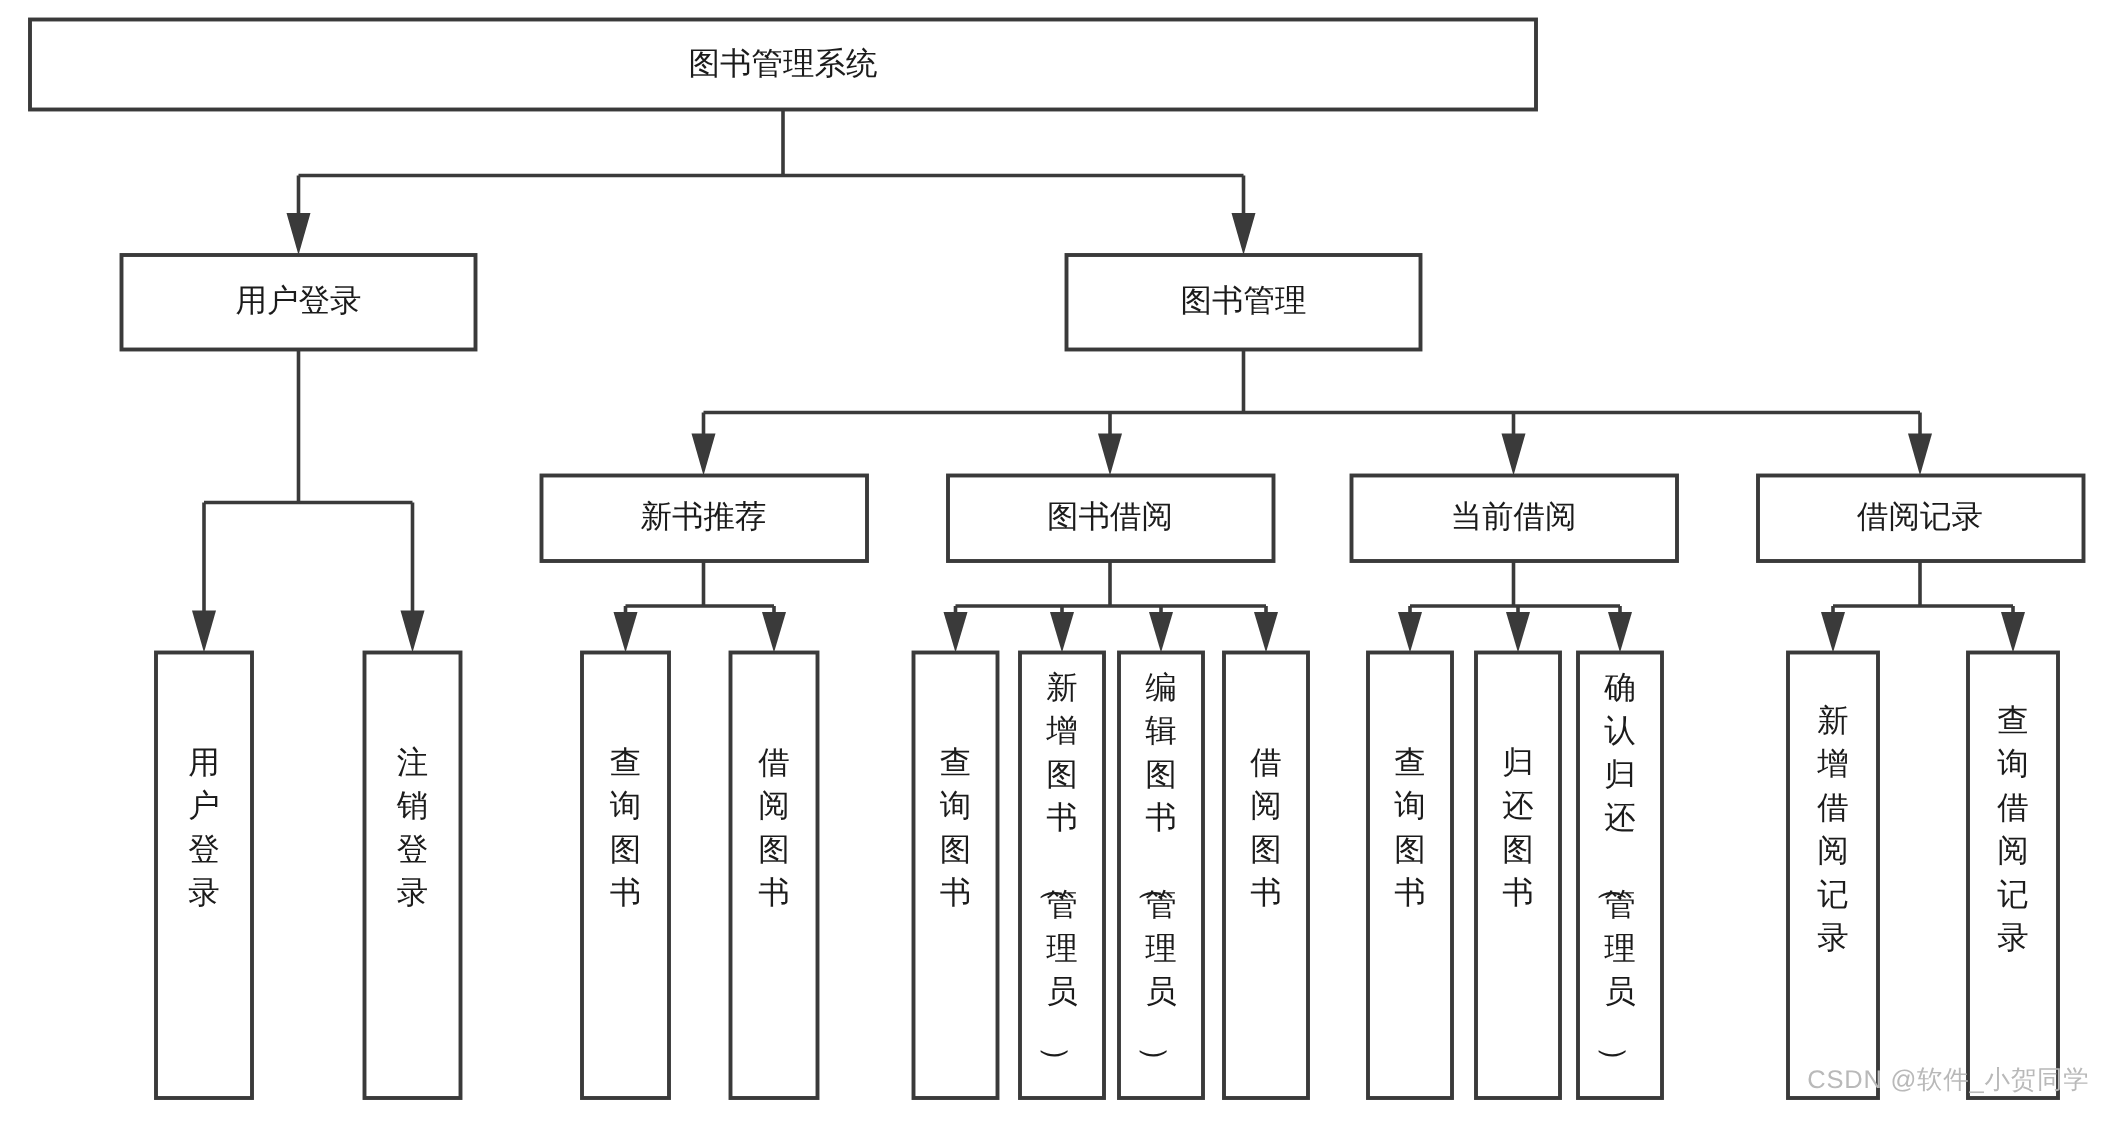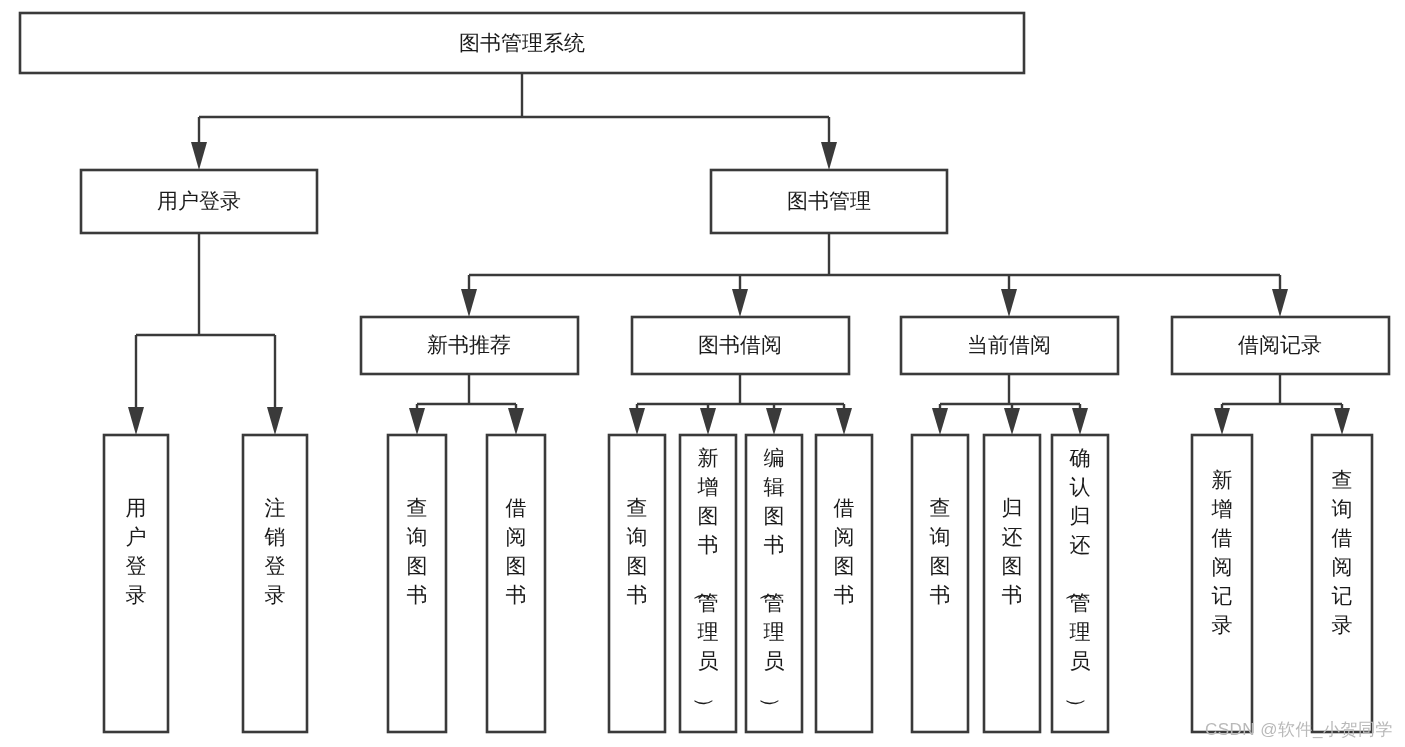--- a/index.html
+++ b/index.html
@@ -50,21 +50,21 @@
   }
   .node-label-v {
     font-family: "Liberation Sans", "DejaVu Sans", sans-serif;
     font-size: 21px;
     fill: #1b1b1b;
     text-anchor: middle;
   }
   .watermark {
     position: absolute;
     right: 12px;
-    bottom: 6px;
+    bottom: 16px;
     font-family: "Liberation Sans", "DejaVu Sans", sans-serif;
     font-size: 17px;
     color: #b9b9b9;
     letter-spacing: 0.5px;
     white-space: nowrap;
     pointer-events: none;
   }
 </style>
 </head>
 <body>

